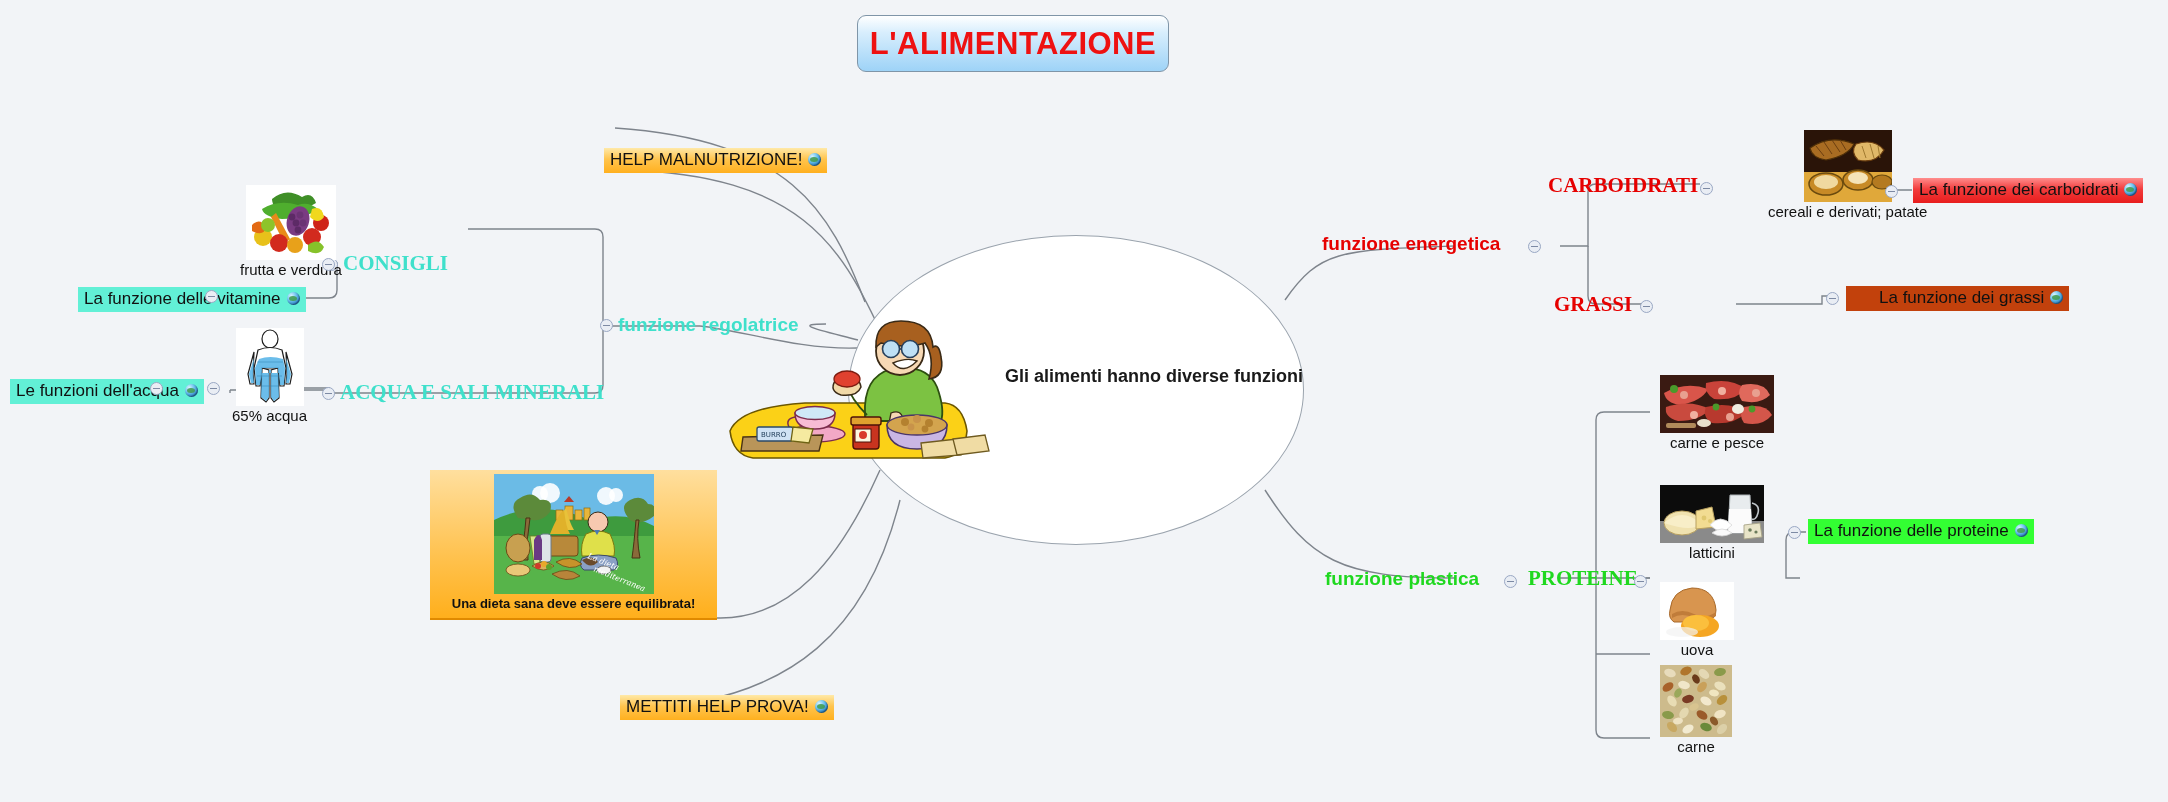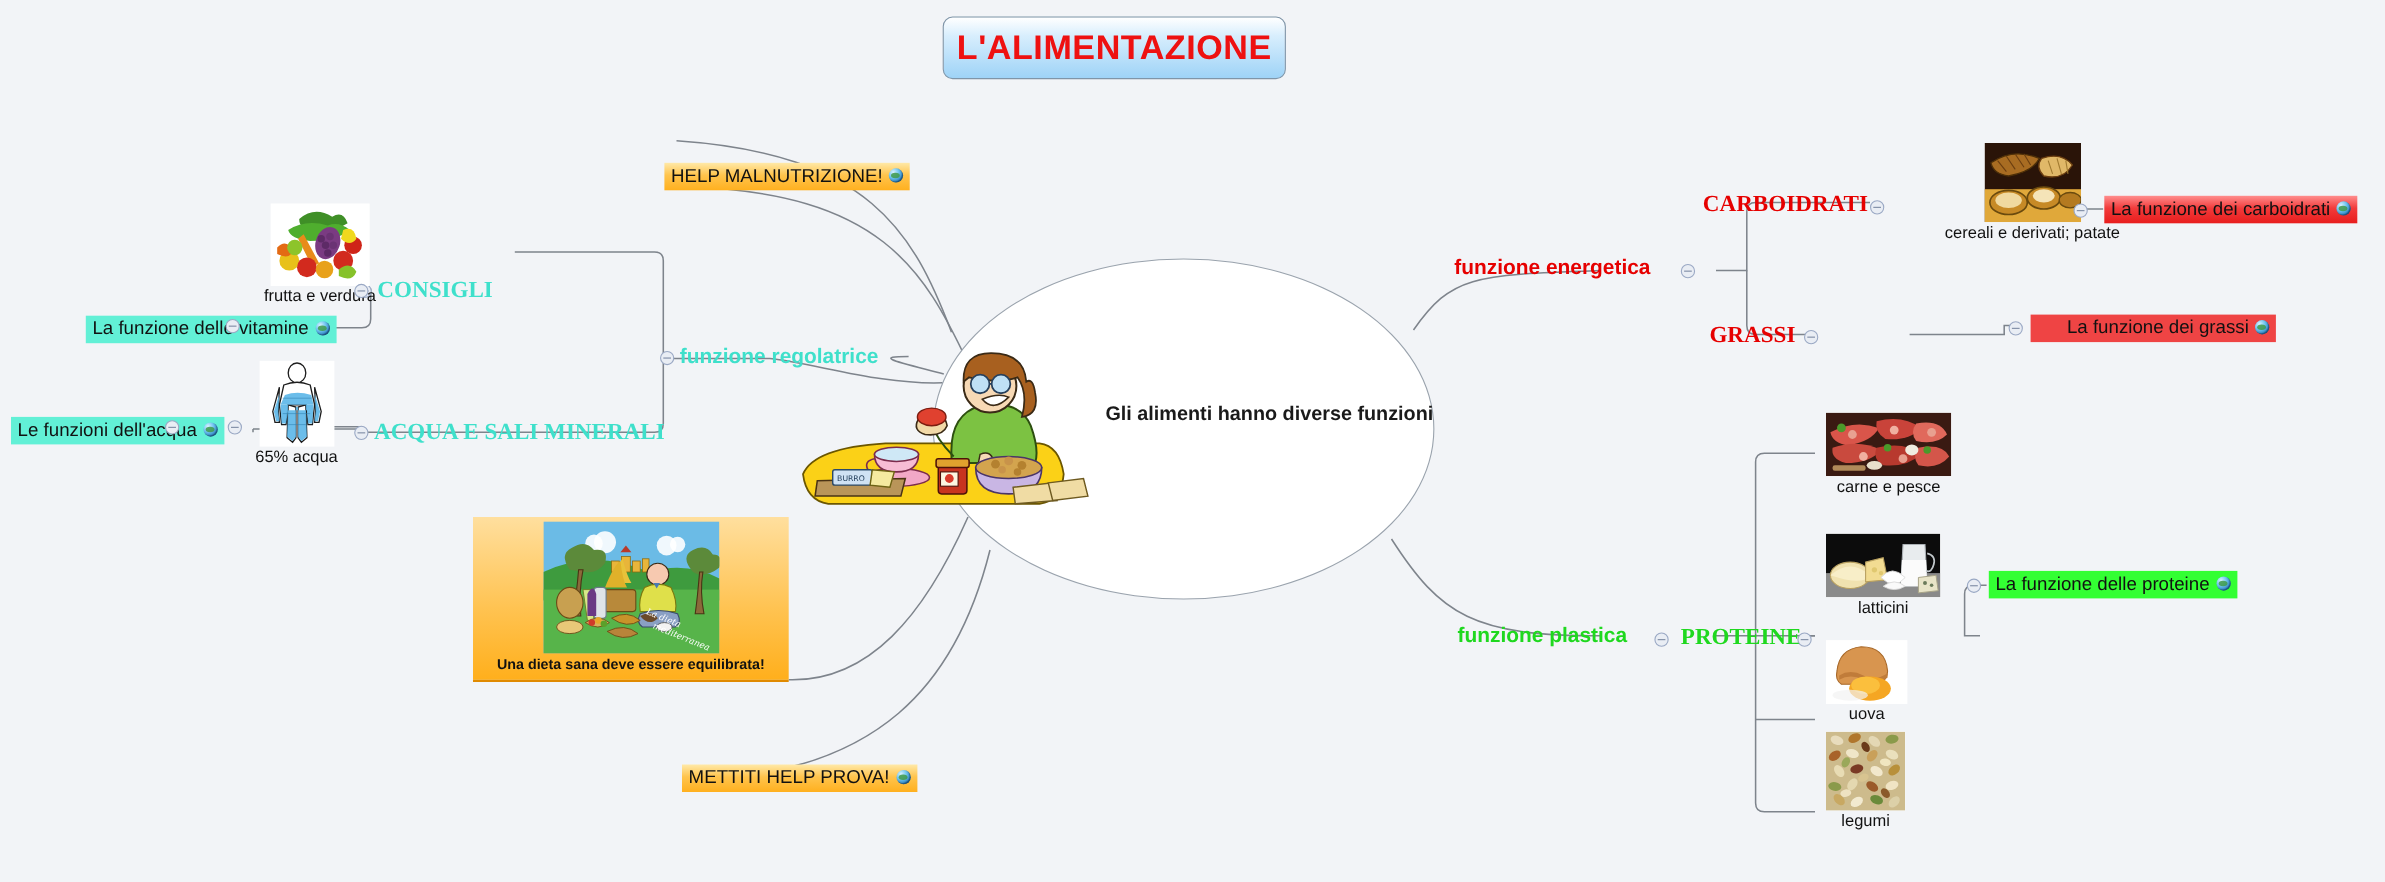--- a/index.html
+++ b/index.html
@@ -75,21 +75,21 @@
     line-height: 1.15;
   }
   .chip-orange {
     background: linear-gradient(to bottom, #ffe9a8 0%, #ffc44d 45%, #ffb01f 100%);
   }
   .chip-aqua { background: #62f0d6; }
   .chip-red {
     background: linear-gradient(to bottom, #ff8d8d 0%, #f23b3b 45%, #e81d1d 100%);
     color: #111;
   }
-  .chip-yellow { background: #ef4444; padding-left: 33px; }
+  .chip-yellow { background: #c2410c; padding-left: 33px; }
   .chip-green  { background: #33ff33; }
 
   .globe {
     display: inline-block;
     width: 13px; height: 13px;
     border-radius: 50%;
     background:
       radial-gradient(circle at 32% 28%, #d8f2ff 0%, #6fc4f0 38%, #2a7fc0 72%, #14507f 100%);
     box-shadow: inset -1px -1px 1px rgba(0,0,0,.35);
     position: relative;
@@ -622,16 +622,16 @@
           <ellipse cx="62" cy="64" rx="6" ry="4" fill="#dcd0a8" transform="rotate(-45 62 64)"></ellipse>
           <ellipse cx="36" cy="14" rx="5" ry="3.4" fill="#6a3a1a" transform="rotate(60 36 14)"></ellipse>
           <ellipse cx="18" cy="28" rx="5" ry="3.4" fill="#9aa85a" transform="rotate(-60 18 28)"></ellipse>
           <ellipse cx="54" cy="28" rx="5" ry="3.4" fill="#f0e6c0" transform="rotate(10 54 28)"></ellipse>
           <ellipse cx="34" cy="42" rx="5" ry="3.4" fill="#d8c490" transform="rotate(-25 34 42)"></ellipse>
           <ellipse cx="54" cy="56" rx="5" ry="3.4" fill="#8a5a2a" transform="rotate(50 54 56)"></ellipse>
           <ellipse cx="18" cy="56" rx="5" ry="3.4" fill="#eee2c2" transform="rotate(-10 18 56)"></ellipse>
         </g>
       </svg>
     </div>
-    <div class="pic-cap">legumi</div>
+    <div class="pic-cap">carne</div>
   </div>
 
 </div>
 
 </body></html>

